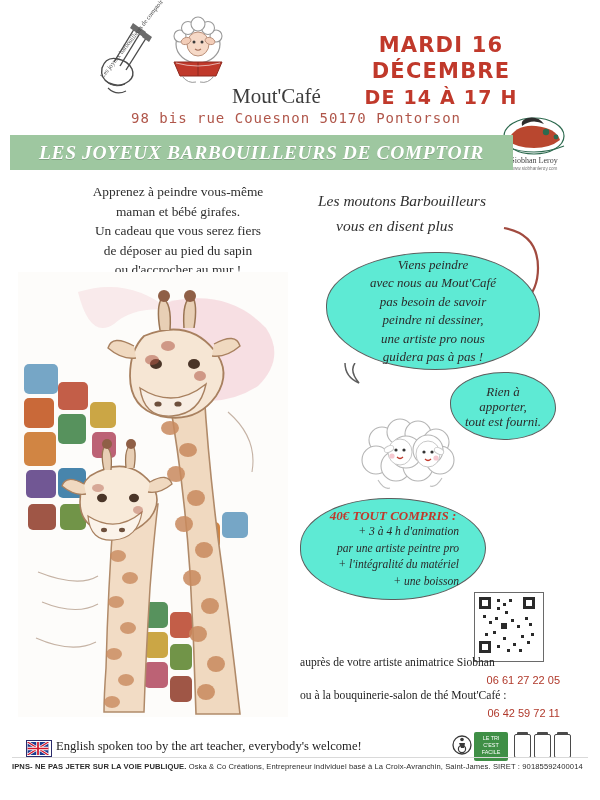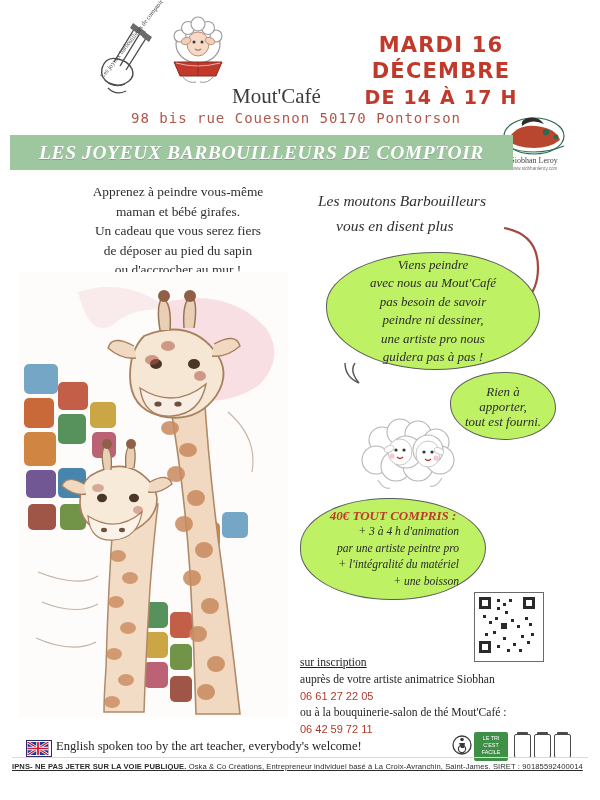--- a/index.html
+++ b/index.html
@@ -86,21 +86,21 @@
   .moutons-head .l2{padding-left:18px;}
 
   
   .arrow1{position:absolute;left:496px;top:224px;width:60px;height:92px;}
 
   
   .bubble{
     position:absolute;
     border:1.6px solid #5d5d5d;
     border-radius:52% 48% 50% 52%/46% 54% 48% 54%;
-    background:#bef264;
+    background:#5eead4;
     color:#2b2b2b;
     font-style:italic;
     font-family:"Liberation Serif",serif;
     display:flex;align-items:center;justify-content:center;
     text-align:center;
   }
   .bubble-1{
     left:326px;top:252px;width:212px;height:116px;
     font-size:13px;line-height:18.5px;
   }
@@ -138,35 +138,35 @@
   }
   .qr svg{display:block;}
 
   
   .inscr{
     position:absolute;left:300px;top:655px;width:260px;
     font-size:11.6px;line-height:16.5px;color:#1f1f1f;
     font-family:"Liberation Serif",serif;
   }
   .inscr .u{text-decoration:underline;}
-  .inscr .phone{color:#b0392b;font-family:"Liberation Sans",sans-serif;font-size:11px;}
+  .inscr .phone{color:#b0392b;font-family:"Liberation Sans",sans-serif;font-size:11px;text-align:right;}
 
   
   .flag{
     position:absolute;left:26px;top:740px;width:24px;height:15px;
     border:1px solid #2b2b6b;
   }
   .english-line{
     position:absolute;left:56px;top:739px;
     font-size:12.6px;color:#232323;
     font-family:"Liberation Serif",serif;
   }
   .legal{
     position:absolute;left:12px;top:762px;width:578px;
-    font-size:7.6px;color:#2b2b2b;letter-spacing:0.1px;text-decoration:underline;
+    font-size:7.6px;color:#2b2b2b;letter-spacing:0.1px;
   }
   .legal .ipns{font-weight:bold;}
 
   
   .tri-logos{position:absolute;left:452px;top:732px;width:120px;height:28px;}
   .tri-badge{
     position:absolute;left:22px;top:0;width:34px;height:26px;
     background:#3f8f46;border-radius:2px;color:#fff;
     font-size:5.4px;line-height:7px;text-align:center;padding-top:3px;
     font-family:"Liberation Sans",sans-serif;
@@ -476,21 +476,20 @@
         <rect x="32" y="56" width="3" height="3"></rect>
           <rect x="44" y="56" width="3" height="3"></rect>
         <rect x="56" y="40" width="3" height="3"></rect>
           <rect x="18" y="38" width="3" height="3"></rect>
         <rect x="10" y="40" width="3" height="3"></rect>
       </g>
     </svg>
   </div>
 
   <div class="inscr">
-    <div class="u">sur inscription</div>
     <div>auprès de votre artiste animatrice Siobhan</div>
     <div class="phone">06 61 27 22 05</div>
     <div>ou à la bouquinerie-salon de thé Mout'Café :</div>
     <div class="phone">06 42 59 72 11</div>
   </div>
 
   <div class="flag">
     <svg viewBox="0 0 24 15" width="22" height="13">
       <rect width="24" height="15" fill="#1b3a8f"></rect>
       <path d="M0 0 L24 15 M24 0 L0 15" stroke="#fff" stroke-width="3"></path>

